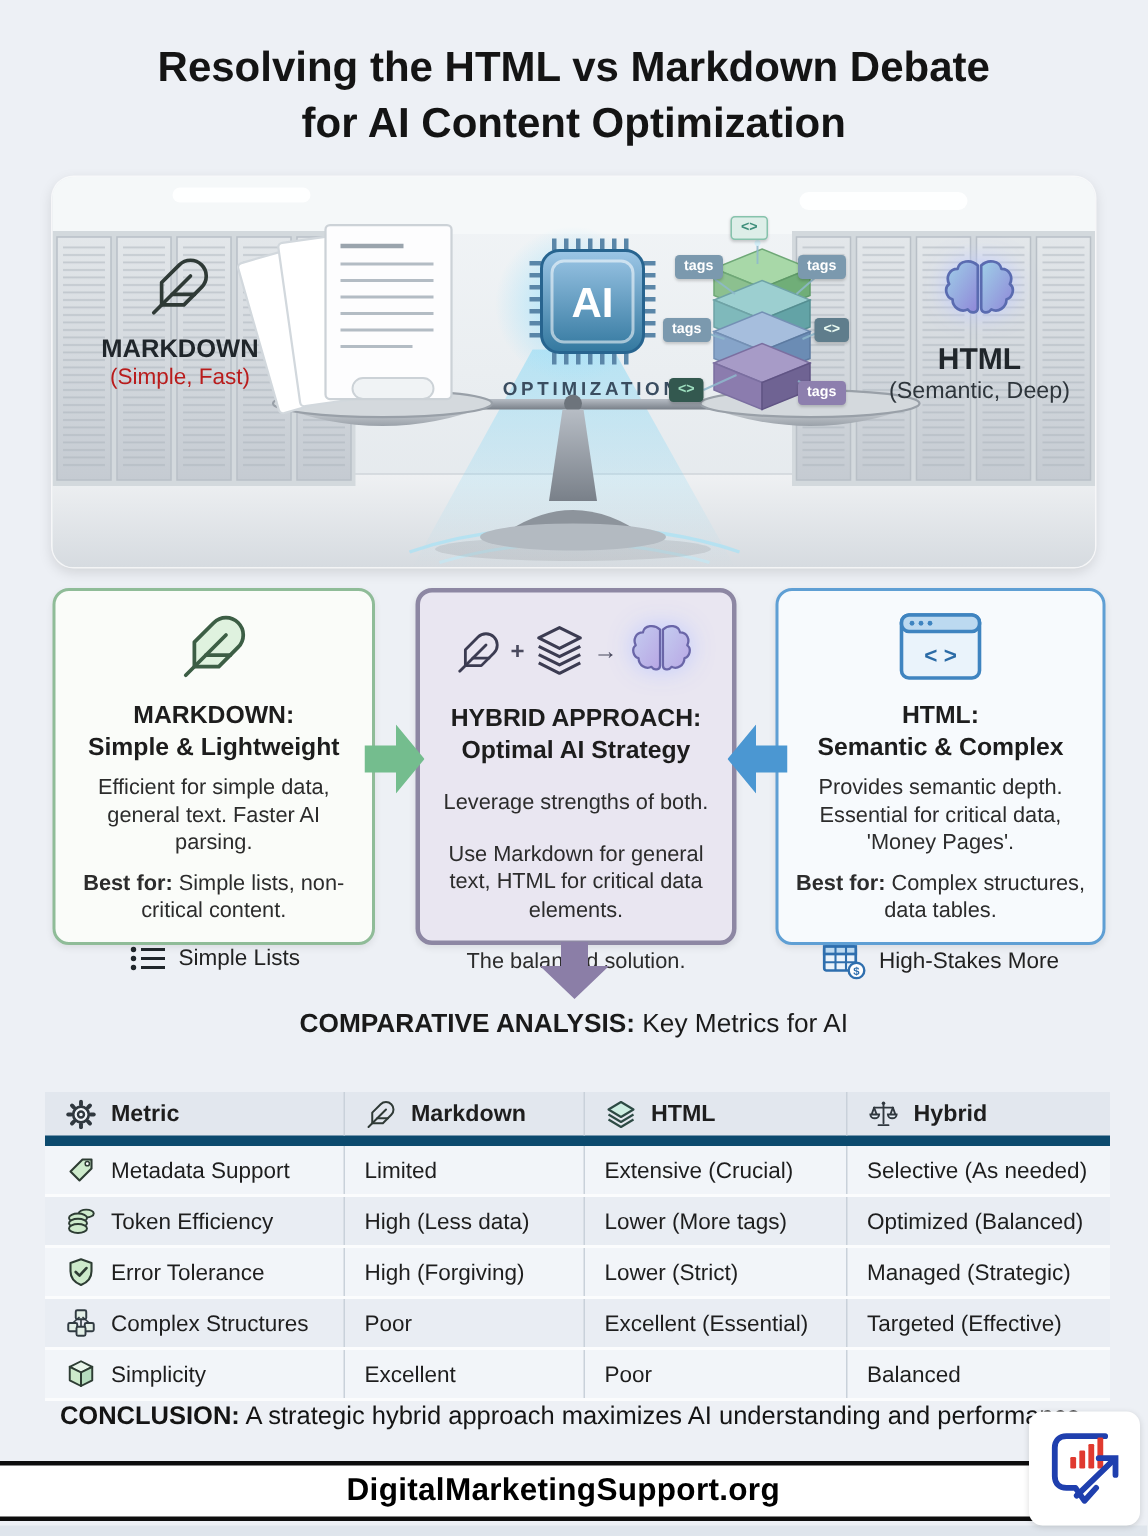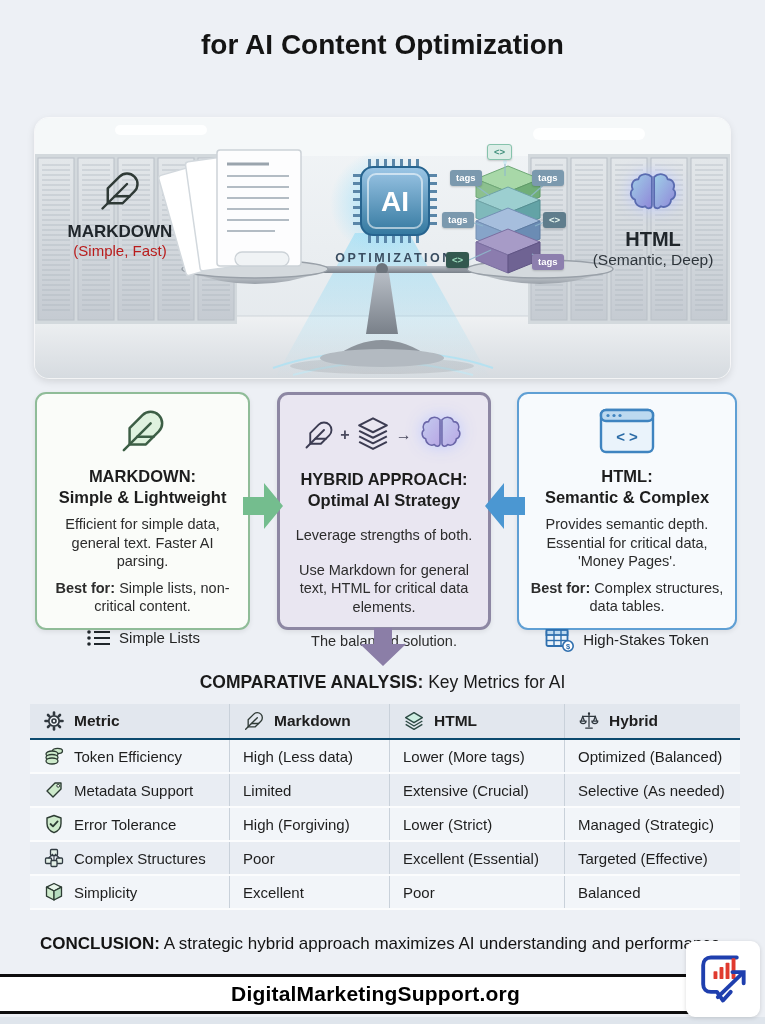--- a/index.html
+++ b/index.html
@@ -56,21 +56,21 @@
   .flow-arrow { position:absolute; }
 
   
   .analysis-heading { position:absolute; top:672px; left:0; width:765px; text-align:center;
                       font-size:17.5px; color:#1a1a1a; }
   .analysis-heading b { font-weight:700; }
 
   
   .table { position:absolute; left:30px; top:704px; width:710px; }
   .t-row, .t-head { display:grid; grid-template-columns:200px 160px 175px 175px; }
-  .t-head { background:#e2e7ee; height:36px; border-bottom:2px solid #0c4a6e; }
+  .t-head { background:#e2e7ee; height:36px; border-bottom:7px solid #0c4a6e;margin-top:24px; }
   .t-row  { height:34px; border-bottom:2px solid #fbfcfd; }
   .t-row:nth-child(odd)  { background:#f2f5f9; }
   .t-row:nth-child(even) { background:#e9edf3; }
   .t-cell, .th-cell { display:flex; align-items:center; gap:9px; padding-left:13px;
             font-size:15px; color:#1e1e1e; border-right:1px solid #c9d1da; overflow:hidden; white-space:nowrap; }
   .t-cell:last-child, .th-cell:last-child { border-right:none; }
   .th-cell { font-weight:700; font-size:15.5px; }
   .mi { display:inline-flex; width:22px; justify-content:center; flex:0 0 22px; }
 
   
@@ -87,20 +87,21 @@
   .logo-box { position:absolute; left:686px; top:941px; width:74px; height:76px; background:#fff;
               border-radius:9px; box-shadow:0 1px 4px rgba(0,0,0,.15); z-index:5;
               display:flex; align-items:center; justify-content:center; }
 </style>
 </head>
 <body>
 
 <div class="page">
 
   <div class="title">
+    <div>Resolving the HTML vs Markdown Debate</div>
     <div>for AI Content Optimization</div>
   </div>
 
   <div class="hero">
     <svg class="scene" width="695" height="260" viewBox="0 0 695 260">
       <defs>
         <linearGradient id="wallG" x1="0" y1="0" x2="0" y2="1">
           <stop offset="0" stop-color="#f2f5f7"></stop>
             <stop offset="1" stop-color="#e2e7eb"></stop>
         </linearGradient>
@@ -428,21 +429,21 @@
     <div class="badge">
       <svg width="30" height="24" viewBox="0 0 30 24">
         <rect x="1.5" y="2" width="21" height="16" rx="1.5" fill="#eaf3fb" stroke="#2f6fae" stroke-width="1.8"></rect>
         <rect x="1.5" y="2" width="21" height="5" fill="#bcd9f0" stroke="#2f6fae" stroke-width="1.8"></rect>
         <line x1="9" y1="2" x2="9" y2="18" stroke="#2f6fae" stroke-width="1.4"></line>
         <line x1="16" y1="2" x2="16" y2="18" stroke="#2f6fae" stroke-width="1.4"></line>
         <line x1="1.5" y1="12.5" x2="22.5" y2="12.5" stroke="#2f6fae" stroke-width="1.4"></line>
         <circle cx="23" cy="18" r="5.2" fill="#ffffff" stroke="#2f6fae" stroke-width="1.6"></circle>
         <text x="23" y="21" text-anchor="middle" font-size="7.5" font-weight="bold" fill="#2f6fae" font-family="Liberation Sans, sans-serif">$</text>
       </svg>
-      <span>High-Stakes Token</span>
+      <span>High-Stakes More</span>
     </div>
   </div>
 
   <svg class="flow-arrow" style="left:243px; top:483px;" width="40" height="46">
     <polygon points="0,14 21,14 21,0 40,23 21,46 21,32 0,32" fill="#74bd8e"></polygon>
   </svg>
   <svg class="flow-arrow" style="left:485px; top:483px;" width="40" height="46">
     <polygon points="40,14 19,14 19,0 0,23 19,46 19,32 40,32" fill="#4b97d2"></polygon>
   </svg>
   <svg class="flow-arrow" style="left:360px; top:628px;" width="46" height="38">
@@ -516,47 +517,47 @@
           </svg>
         </span>
         <span>Hybrid</span>
       </div>
     </div>
     <div id="table-body">
         <div class="t-row">
           <div class="t-cell">
             <span class="mi">
               <svg width="20" height="20" viewBox="0 0 20 20">
+                <path d="M3 11 L11 3 h6 v6 L9 17 Z" fill="#cdeacb" stroke="#2d3c33" stroke-width="1.4" stroke-linejoin="round"></path>
+                <circle cx="14.2" cy="5.8" r="1.4" fill="#fff" stroke="#2d3c33" stroke-width="1"></circle>
+              </svg>
+            </span>
+            <span>Metadata Support</span>
+          </div>
+          <div class="t-cell">Limited</div>
+          <div class="t-cell">Extensive (Crucial)</div>
+          <div class="t-cell">Selective (As needed)</div>
+        </div>
+        <div class="t-row">
+          <div class="t-cell">
+            <span class="mi">
+              <svg width="20" height="20" viewBox="0 0 20 20">
                 <g fill="#cdeacb" stroke="#2d3c33" stroke-width="1.3">
                   <ellipse cx="13.5" cy="5" rx="5" ry="2.6"></ellipse>
                   <ellipse cx="8" cy="8" rx="6" ry="3"></ellipse>
                   <ellipse cx="8" cy="11.5" rx="6" ry="3"></ellipse>
                   <ellipse cx="8" cy="15" rx="6" ry="3"></ellipse>
                 </g>
               </svg>
             </span>
             <span>Token Efficiency</span>
           </div>
           <div class="t-cell">High (Less data)</div>
           <div class="t-cell">Lower (More tags)</div>
           <div class="t-cell">Optimized (Balanced)</div>
-        </div>
-        <div class="t-row">
-          <div class="t-cell">
-            <span class="mi">
-              <svg width="20" height="20" viewBox="0 0 20 20">
-                <path d="M3 11 L11 3 h6 v6 L9 17 Z" fill="#cdeacb" stroke="#2d3c33" stroke-width="1.4" stroke-linejoin="round"></path>
-                <circle cx="14.2" cy="5.8" r="1.4" fill="#fff" stroke="#2d3c33" stroke-width="1"></circle>
-              </svg>
-            </span>
-            <span>Metadata Support</span>
-          </div>
-          <div class="t-cell">Limited</div>
-          <div class="t-cell">Extensive (Crucial)</div>
-          <div class="t-cell">Selective (As needed)</div>
         </div>
         <div class="t-row">
           <div class="t-cell">
             <span class="mi">
               <svg width="20" height="20" viewBox="0 0 20 20">
                 <path d="M10 1.5 L17 4 V9.5 c0 4.6-3 7.6-7 9.2 C6 17.1 3 14.1 3 9.5 V4 Z" fill="#cdeacb" stroke="#2d3c33" stroke-width="1.4" stroke-linejoin="round"></path>
                 <polyline points="6.5,10 9,12.4 13.6,7.4" fill="none" stroke="#2d3c33" stroke-width="1.8" stroke-linecap="round" stroke-linejoin="round"></polyline>
               </svg>
             </span>
             <span>Error Tolerance</span>

